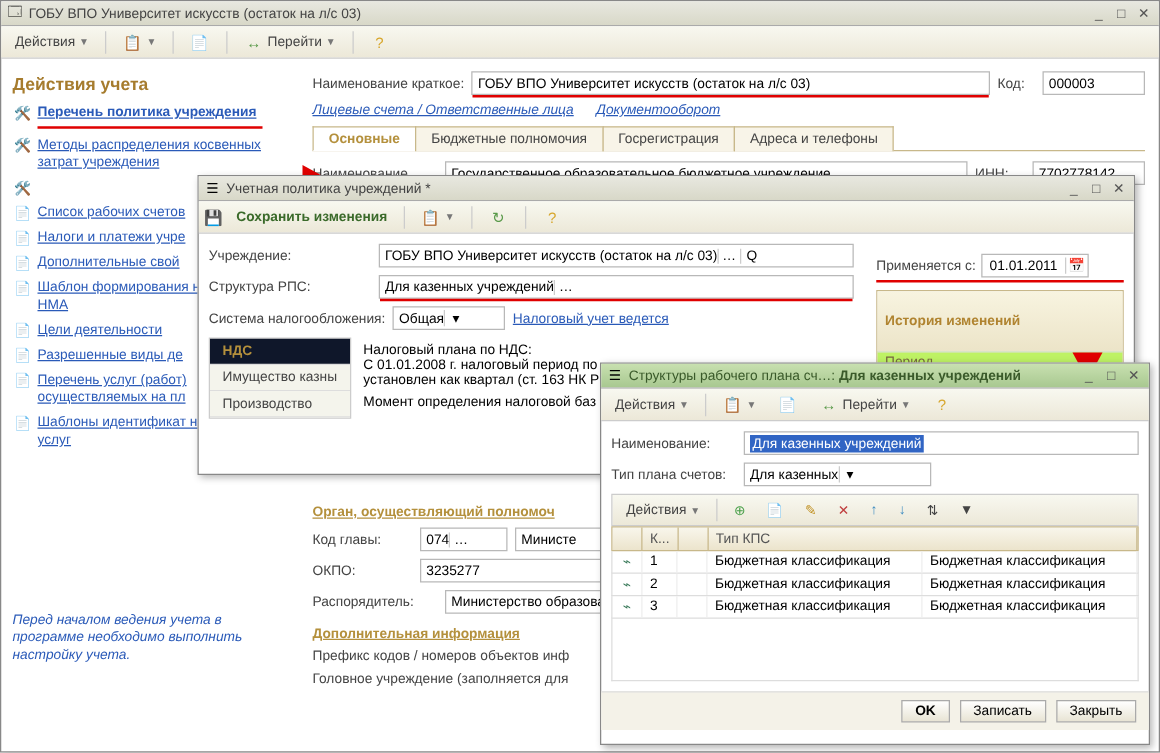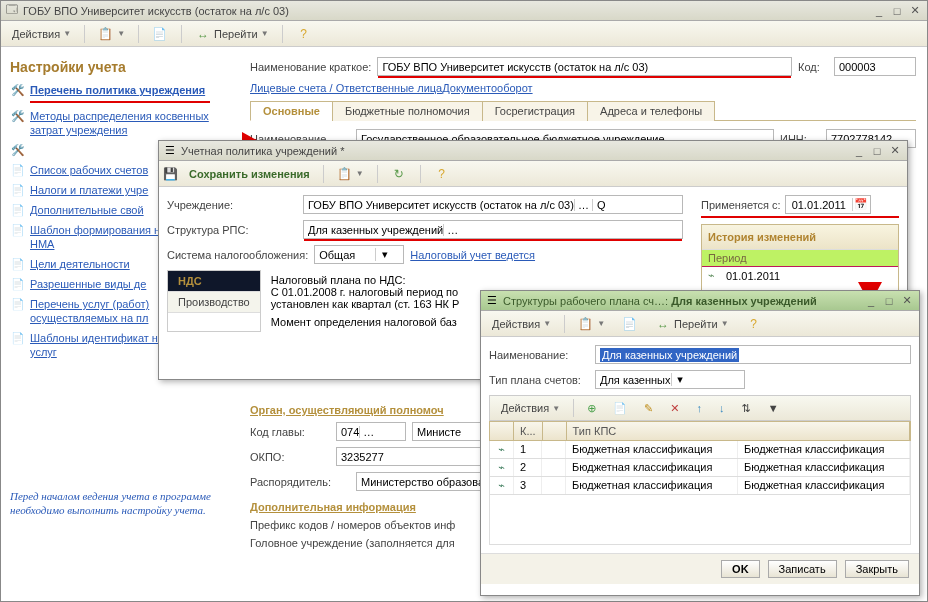--- a/index.html
+++ b/index.html
@@ -20,34 +20,34 @@
 .sep { width: 1px; height: 18px; background: #ccc; margin: 0 3px; }
 .ticon { width: 16px; height: 16px; display:flex; align-items:center; justify-content:center; font-size:12px;}
 
 .main-body { display: flex; position: absolute; top: 48px; left: 1px; right: 1px; bottom: 1px; background: #fff; }
 .sidebar { width: 238px; padding: 10px 8px; border-right: 0; }
 .sidebar h3 { margin: 0 0 8px 0; font-size: 14px; color: #a67c2e; font-weight: bold; }
 .sb-item { display: flex; align-items: flex-start; gap: 4px; margin-bottom: 6px; cursor: pointer; }
 .sb-item .sb-icon { width: 16px; height: 14px; flex-shrink: 0; display:flex; align-items:center; justify-content:center; font-size:11px;}
 .sb-item .sb-text { color: #2a5ab8; text-decoration: underline; line-height: 14px; }
 .sb-item.active .sb-text { font-weight: bold; text-decoration: underline; }
-.sidebar .footer-note { margin-top: 130px; color: #2a5ab8; font-style: italic; line-height: 14px; font-family: Liberation Serif, serif; }
+.sidebar .footer-note { margin-top: 130px; color: #2a5ab8; font-style: italic; line-height: 14px; }
 .sb-red-underline { height:2px; background:#e00000; width:180px; margin: -2px 0 6px 20px;}
 
 .content { flex: 1; padding: 8px 10px; position: relative; }
 .frow { display: flex; align-items: center; margin-bottom: 6px; gap: 6px; }
 .flabel { color: #444; min-width: 120px; }
 .finput { border: 1px solid #b8b8b8; background: #fff; height: 19px; padding: 0 4px; display: flex; align-items: center; flex:1; position:relative;}
 .finput-narrow { width: 82px; flex:0 0 82px; text-align:center;}
 .red-under { position:absolute; height:2px; background:#e00000; bottom:-3px; left:0; right:0;}
 
 .tabbar { display: flex; border-bottom: 1px solid #c8b88a; margin-top: 6px; }
 .tab { padding: 3px 12px; border: 1px solid #c8b88a; border-bottom: none; background: #f8f4e8; color: #444; margin-right: -1px; position: relative; top: 1px; cursor:pointer;}
 .tab.active { background: #fff; border-bottom: 1px solid #fff; color: #b4903c; font-weight: bold; }
-.linkbar { display: flex; margin-bottom: 6px; }
+.linkbar { display: flex; gap: 18px; margin-bottom: 6px; font-style: italic; }
 .linkbar span { color: #2a5ab8; text-decoration: underline; cursor: pointer; }
 
 .section-h { color: #b4903c; font-weight: bold; text-decoration: underline; margin: 10px 0 6px 0; }
 
 .vtabs { display:flex; }
 .vtabs .vlist { display:flex; flex-direction:column; border:1px solid #ccc; }
 .vtabs .vitem { padding:4px 10px; border-bottom:1px solid #ddd; background:#f4f4ec; cursor:pointer; color:#444;}
 .vtabs .vitem.active { background:#0f172a; color:#b4903c; font-weight:bold;}
 .vtabs .vcontent { flex:1; padding:4px 10px; }
 
@@ -62,21 +62,21 @@
 .dateinput span { padding:0 6px;}
 .dateinput .cal { width:18px; text-align:center; border-left:1px solid #ccc; cursor:pointer;}
 
 .sel-btn { width:18px; border-left:1px solid #ccc; text-align:center; cursor:pointer;}
 
 .btnbar { display:flex; gap:8px; justify-content:flex-end; padding:6px 10px; border-top:1px solid #ddd; background:#f4f2e8;}
 .btnbar button { padding:2px 10px; background:linear-gradient(to bottom,#fff,#e8e4d4); border:1px solid #aaa; cursor:pointer;}
 .btnbar button.primary { font-weight:bold;}
 
 .hist-box { border:1px solid #c8b88a; background:#fff; }
-.hist-head { background:linear-gradient(to bottom,#f8f4e0,#ece4c8); padding:6px 6px; font-weight:bold; color:#b08430;}
+.hist-head { background:linear-gradient(to bottom,#f8f4e0,#ece4c8); padding:18px 6px; font-weight:bold; color:#b08430;}
 .hist-subhead { background:#bef264; padding:2px 6px; color:#776840; border-top:1px solid #ddd; border-bottom:1px solid #be185d;}
 .hist-row { display:flex; align-items:center; padding:2px 6px;}
 .hist-row .hicon { width:18px; color:#5a8a5a;}
 
 .arrow-red { position:absolute; width:0; height:0; }
 .arrow1 { left:242px; top:132px; border:12px solid transparent; border-left:22px solid #e00000;}
 .arrow2 { left:858px; top:282px; border:12px solid transparent; border-top:22px solid #e00000;}
 
 .hl { background:#3165c4; color:#fff; padding:1px 2px;}
 
@@ -117,21 +117,21 @@
         <span class="caret">▼</span>
       </div>
     <div class="sep"></div>
     <div class="tbtn">
         <span class="ticon" style="color:#d8a830;">?</span>
       </div>
   </div>
 
   <div class="main-body">
     <div class="sidebar">
-      <h3>Настройки учета</h3>
+      <h3>Действия учета</h3>
       <div class="sb-item active">
           <div class="sb-icon">🛠️</div>
           <div class="sb-text">Перечень политика учреждения</div>
         </div>
       <div class="sb-red-underline"></div>
       <div class="sb-item">
           <div class="sb-icon">🛠️</div>
           <div class="sb-text">Методы распределения косвенных затрат учреждения</div>
         </div>
       <div class="sb-item">
@@ -255,49 +255,50 @@
       </div>
     <div class="sep"></div>
     <div class="tbtn">
         <span class="ticon" style="color:#5a9a4a;">↻</span>
       </div>
     <div class="sep"></div>
     <div class="tbtn">
         <span class="ticon" style="color:#d8a830;">?</span>
       </div>
   </div>
-  <div style="display:flex; padding:8px;">
+  <div style="display:flex; padding:8px;align-items:center;">
     <div style="flex:1;">
       <div class="frow">
         <div class="flabel" style="min-width:130px;">Учреждение:</div>
         <div class="finput" style="flex:0 0 380px;">
             <span>ГОБУ ВПО Университет искусств (остаток на л/с 03)</span>
             <div class="sel-btn">…</div>
             <div class="sel-btn">Q</div>
           </div>
       </div>
       <div class="frow">
         <div class="flabel" style="min-width:130px;">Структура РПС:</div>
         <div class="finput" style="flex:0 0 380px;">
             <span>Для казенных учреждений</span>
             <div class="sel-btn">…</div>
             <div class="red-under"></div>
           </div>
       </div>
       <div class="frow">
         <div class="flabel" style="min-width:130px;">Система налогообложения:</div>
-        <div class="finput" style="flex:0 0 90px;gap:20px;">
+        <div class="finput" style="flex:0 0 90px;">
             <span>Общая</span>
             <div class="sel-btn">▾</div>
           </div>
         <span class="blue-link">Налоговый учет ведется</span>
       </div>
       <div class="vtabs" style="margin-top:6px;">
         <div class="vlist">
           <div class="vitem active">НДС</div>
+          <div class="vitem">Имущество казны</div>
           <div class="vitem">Производство</div>
         </div>
         <div class="vcontent">
           <div>Налоговый плана по НДС:</div>
           <div>С 01.01.2008 г. налоговый период по</div>
           <div>установлен как квартал (ст. 163 НК Р</div>
           <div style="height:6px;"></div>
           <div>Момент определения налоговой баз</div>
         </div>
       </div>

